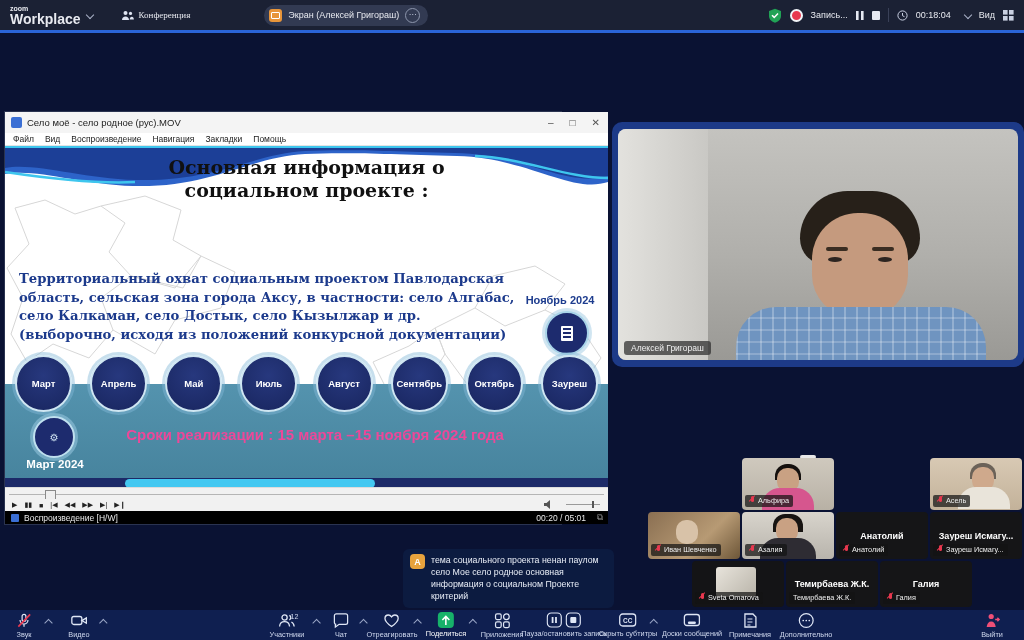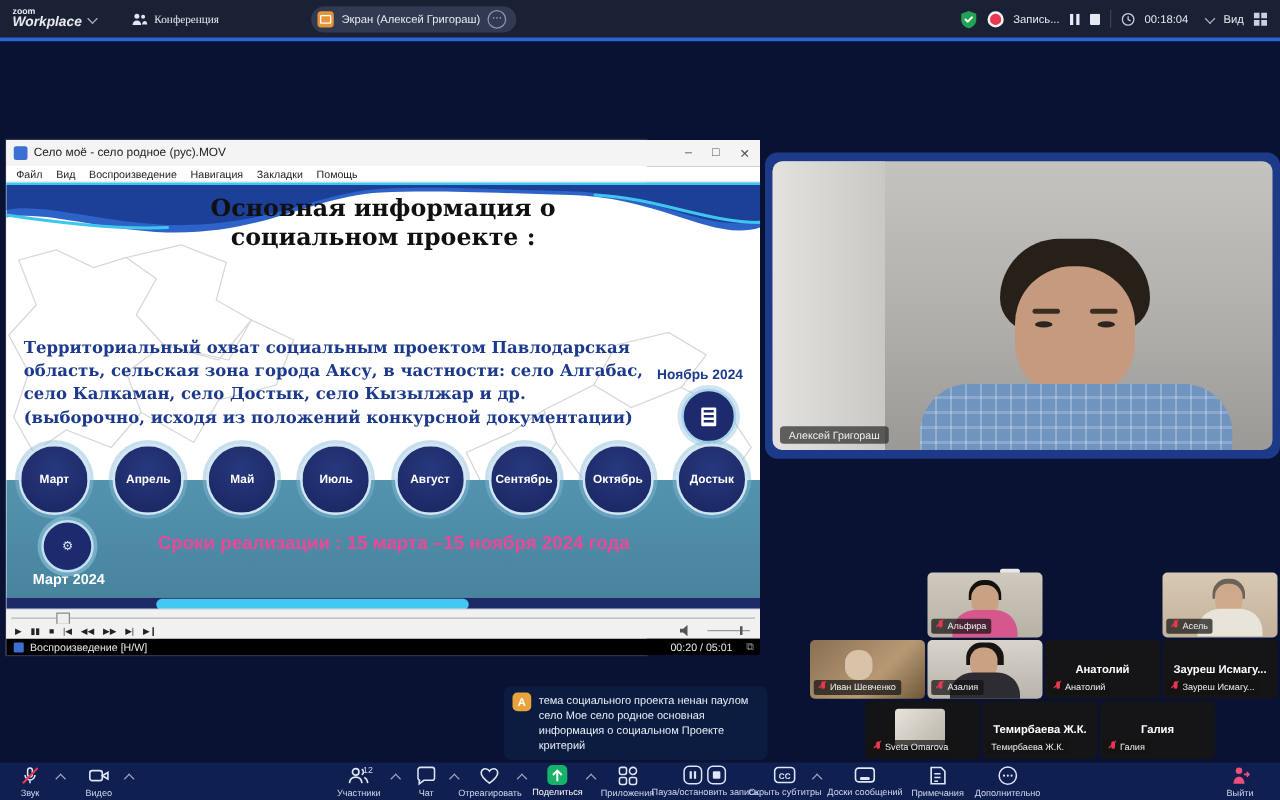--- a/index.html
+++ b/index.html
@@ -5,34 +5,34 @@
   html,body{margin:0;padding:0;background:#000;}
   #screen{position:relative;width:1024px;height:640px;overflow:hidden;background:#0a1233;
           font-family:"Liberation Sans",sans-serif;-webkit-font-smoothing:antialiased;}
   .abs{position:absolute;}
 
   
   .topbar{left:0;top:0;width:1024px;height:30px;background:#1b2134;display:flex;align-items:center;color:#e8eaf0;}
   .accentline{left:0;top:30px;width:1024px;height:3px;background:#2a64d8;}
   .zlogo{margin-left:10px;line-height:1;cursor:default;}
   .zlogo .z1{font-size:7px;font-weight:bold;display:block;}
-  .zlogo .z2{font-size:11px;font-weight:bold;display:block;font-style:italic;}
+  .zlogo .z2{font-size:14px;font-weight:bold;display:block;}
   .caret{display:inline-block;width:5px;height:5px;border-right:1.2px solid #aab2c8;border-bottom:1.2px solid #aab2c8;transform:rotate(45deg);margin-left:6px;}
   .tb-conf{display:flex;align-items:center;gap:5px;margin-left:28px;font-size:9px;font-family:Liberation Serif, serif;}
   .tabpill{display:flex;align-items:center;gap:6px;background:#323a52;border-radius:13px;height:21px;padding:0 8px 0 5px;margin-left:74px;font-size:9px;}
   .tabicon{width:13px;height:13px;border-radius:3px;background:#e8953a;display:flex;align-items:center;justify-content:center;}
   .tabicon span{display:block;width:7px;height:5px;border:1px solid #fff;border-radius:1px;}
   .elli{width:13px;height:13px;border-radius:50%;border:1px solid #8d96ad;color:#c6cdde;font-size:8px;line-height:11px;text-align:center;}
   .tb-right{position:absolute;right:10px;top:0;height:30px;display:flex;align-items:center;gap:8px;font-size:9px;}
   .recdot{width:9px;height:9px;border-radius:50%;background:#e8384f;border:2px solid #f2f4f8;}
   .minirect{width:8px;height:9px;display:inline-block;}
   .sep{width:1px;height:14px;background:#3a4158;}
 
   
-  .pwin{left:5px;top:112px;width:512px;height:412px;background:#fff;box-shadow:0 0 0 1px #2a3350;}
+  .pwin{left:5px;top:112px;width:512px;height:412px;background:#fff;box-shadow:0 0 0 1px #2a3350;padding-left:44px;}
   .ptitle{left:0;top:0;width:603px;height:21px;background:#f4f4f4;display:flex;align-items:center;font-size:9.5px;color:#222;}
   .ptico{width:11px;height:11px;background:#3b6fd4;border-radius:2px;margin:0 5px 0 6px;}
   .pbtns{position:absolute;right:8px;top:0;height:21px;display:flex;gap:16px;align-items:center;color:#555;font-size:10px;}
   .pmenu{left:0;top:21px;width:603px;height:13px;background:#fff;display:flex;gap:11px;align-items:center;padding-left:8px;font-size:8.5px;color:#222;box-sizing:border-box;border-bottom:1px solid #e4e4e4;}
 
   
   .slide{left:0;top:34px;width:603px;height:341px;background:#fff;overflow:hidden;border-top:2px solid #3ec6ee;}
   .mapbg{left:0;top:0;width:603px;height:341px;}
   .wave{left:0;top:0;width:603px;height:46px;}
   .s-head{left:0;top:8px;width:603px;text-align:center;font-family:"DejaVu Serif",serif;font-weight:bold;font-size:19px;color:#101010;line-height:1.2;}
@@ -217,21 +217,21 @@
         </div>
       <div class="abs teal"></div>
       <div class="abs months">
         <div class="mcirc">Март</div>
         <div class="mcirc">Апрель</div>
         <div class="mcirc">Май</div>
         <div class="mcirc">Июль</div>
         <div class="mcirc">Август</div>
         <div class="mcirc">Сентябрь</div>
         <div class="mcirc">Октябрь</div>
-        <div class="mcirc">Достык</div>
+        <div class="mcirc">Зауреш</div>
       </div>
       <div class="abs timeline-txt">Сроки реализации : 15 марта –15 ноября 2024 года</div>
       <div class="abs mar-circ">⚙</div>
       <div class="abs mar-label">Март 2024</div>
       <div class="abs s-footer"></div>
       <div class="abs cyanbar"></div>
     </div>
 
     <div class="abs seek">
       <div class="track"></div>

